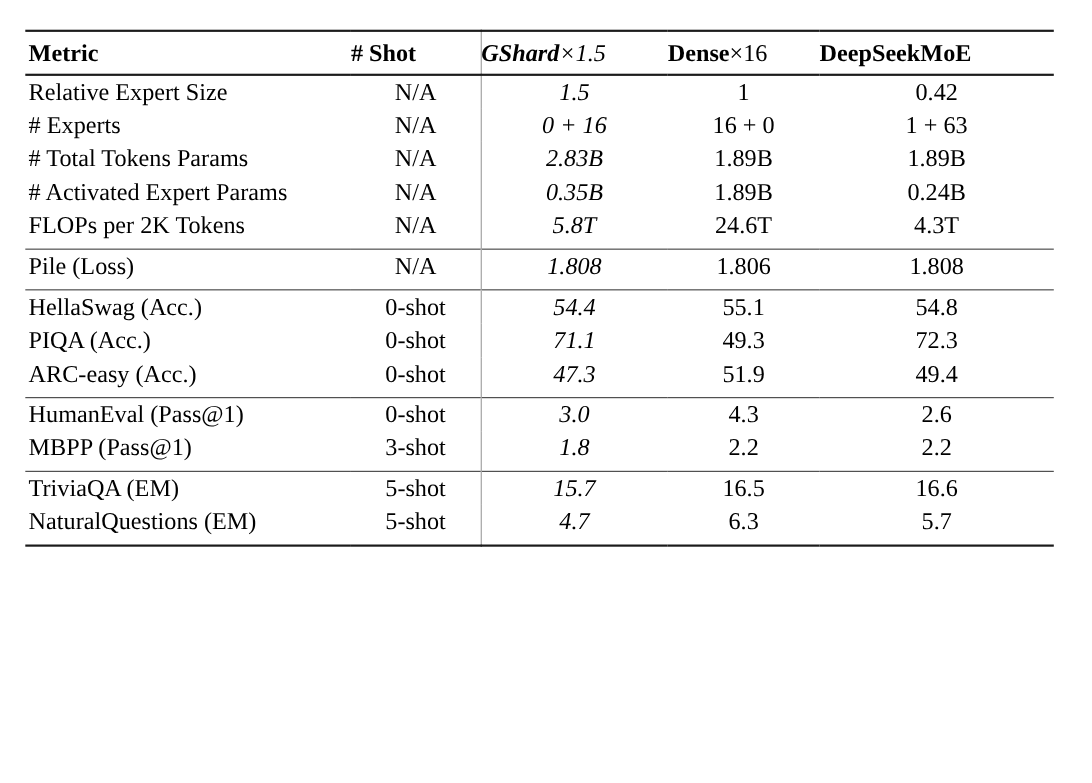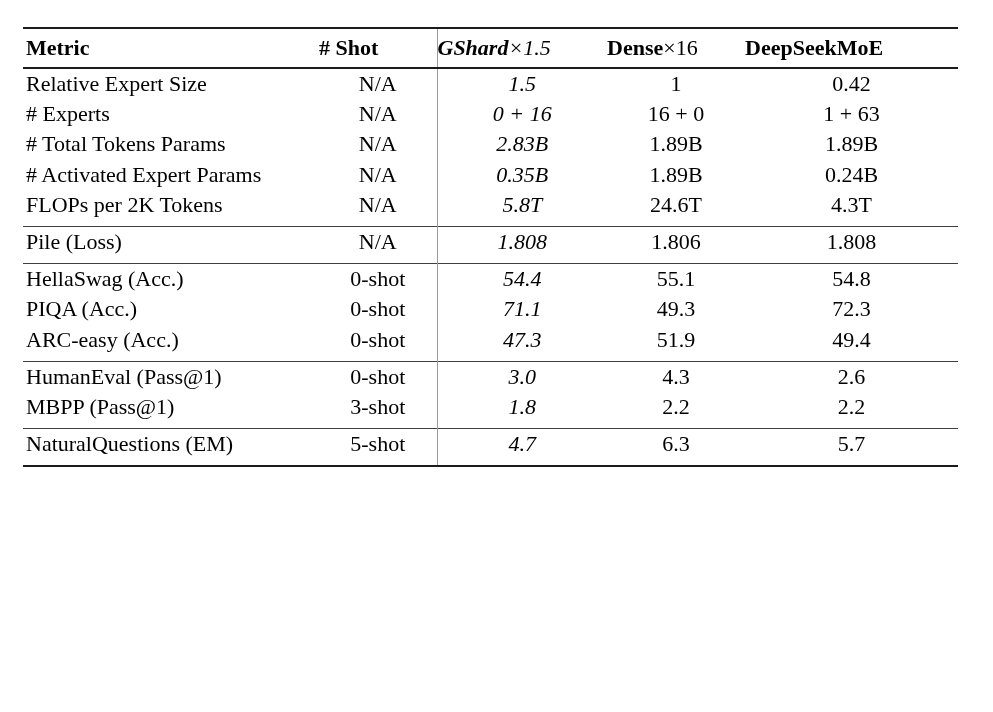--- a/index.html
+++ b/index.html
@@ -175,20 +175,27 @@
       <td class="c-metric">MBPP (Pass@1)</td>
       <td>3-shot</td>
       <td class="c-vrule">1.8</td>
       <td>2.2</td>
       <td>2.2</td>
     </tr>
   </tbody>
 
   <tbody>
     <tr>
+      <td class="c-metric">TriviaQA (EM)</td>
+      <td>5-shot</td>
+      <td class="c-vrule">15.7</td>
+      <td>16.5</td>
+      <td>16.6</td>
+    </tr>
+    <tr>
       <td class="c-metric">NaturalQuestions (EM)</td>
       <td>5-shot</td>
       <td class="c-vrule">4.7</td>
       <td>6.3</td>
       <td>5.7</td>
     </tr>
   </tbody>
 </table>
 
 </body></html>

